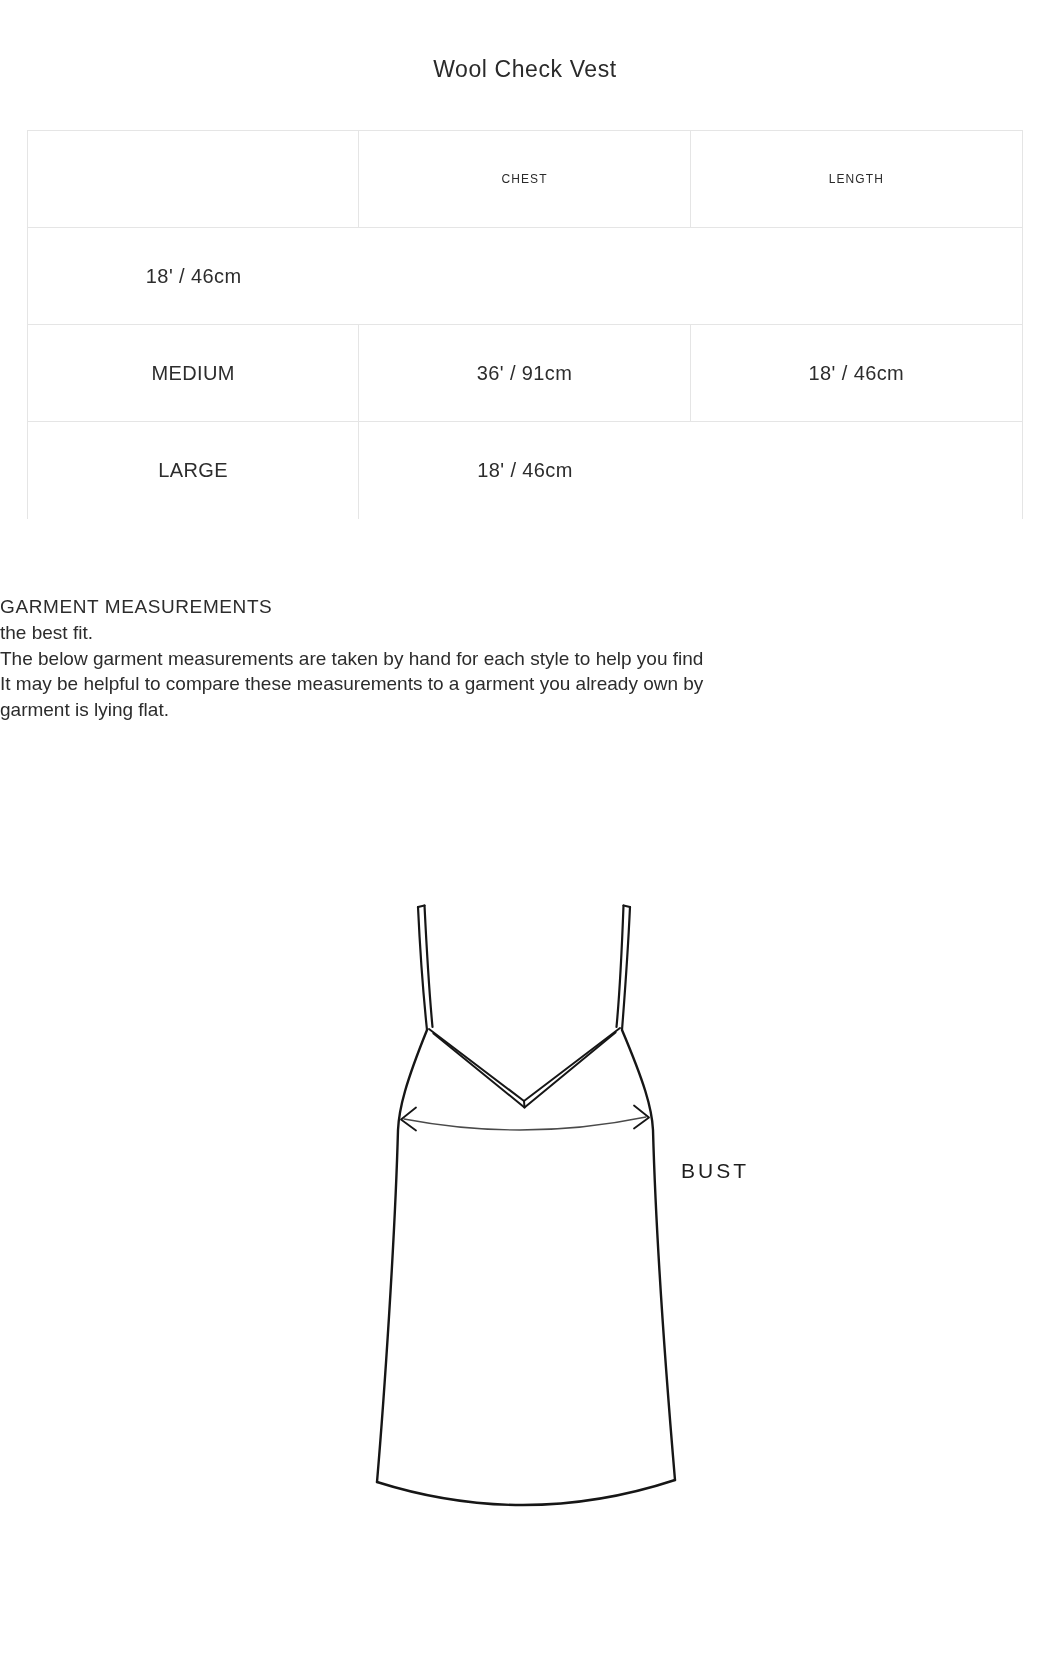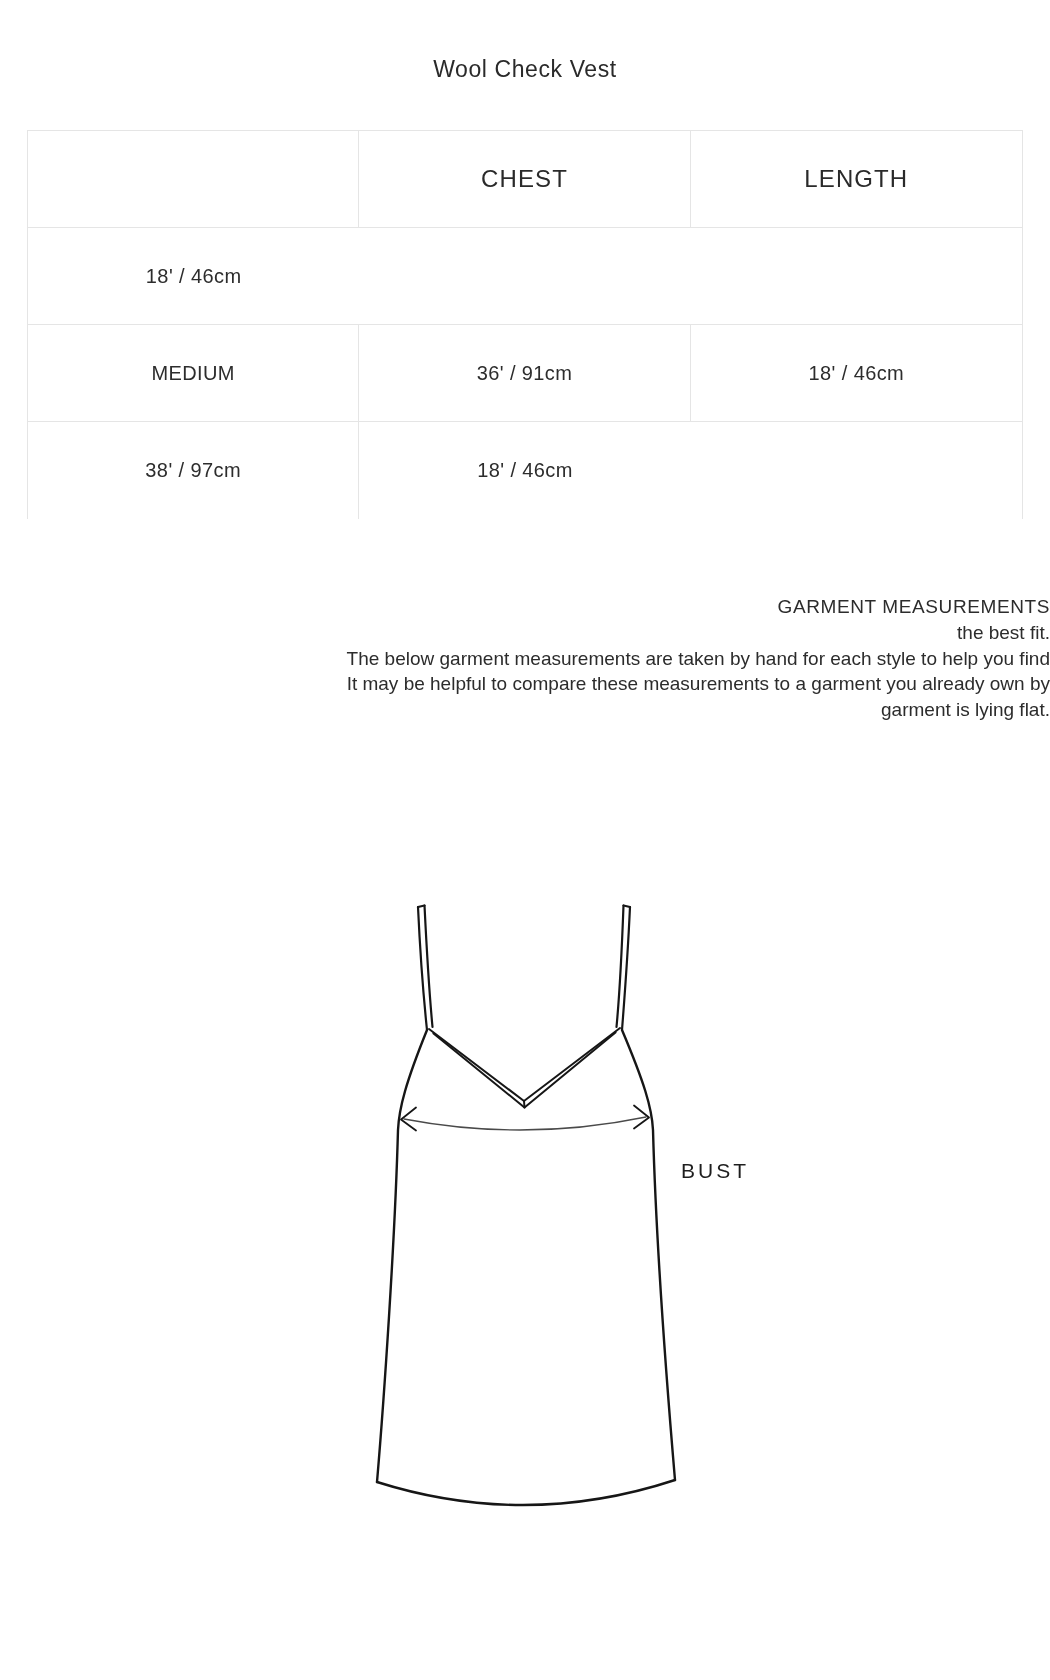--- a/index.html
+++ b/index.html
@@ -46,28 +46,28 @@
     display:flex;
     align-items:center;
     justify-content:center;
     border-right:1px solid #e5e5e5;
     font-size:20px;
     font-weight:400;
     color:#2d2d2d;
     letter-spacing:0.4px;
   }
   .size-cell:last-child { border-right:none; }
-  .size-cell.header { font-size:24px; letter-spacing:1.1px; color:#2a2a2a; }
+  .size-cell.header { font-size:12px; letter-spacing:1.1px; color:#2a2a2a; }
 
   
   .measure-info {
     position:absolute;
     top:594px; left:0;
     width:1050px;
-    text-align:right;
+    text-align:left;
     color:#2c2c2c;
   }
   .measure-heading {
     font-size:19px;
     font-weight:400;
     letter-spacing:0.6px;
     line-height:26px;
   }
   .measure-line {
     font-size:19px;
@@ -106,21 +106,21 @@
     </div>
     <div class="size-row">
       <div class="size-cell">18' / 46cm</div>
     </div>
     <div class="size-row">
       <div class="size-cell">MEDIUM</div>
       <div class="size-cell">36' / 91cm</div>
       <div class="size-cell">18' / 46cm</div>
     </div>
     <div class="size-row">
-      <div class="size-cell">38' / 97cm</div>
+      <div class="size-cell">LARGE</div>
       <div class="size-cell">18' / 46cm</div>
     </div>
   </div>
 
   <div class="measure-info">
     <div class="measure-heading">GARMENT MEASUREMENTS</div>
     <div class="measure-line">the best fit.</div>
     <div class="measure-line">The below garment measurements are taken by hand for each style to help you find</div>
     <div class="measure-line">It may be helpful to compare these measurements to a garment you already own by</div>
     <div class="measure-line">garment is lying flat.</div>

